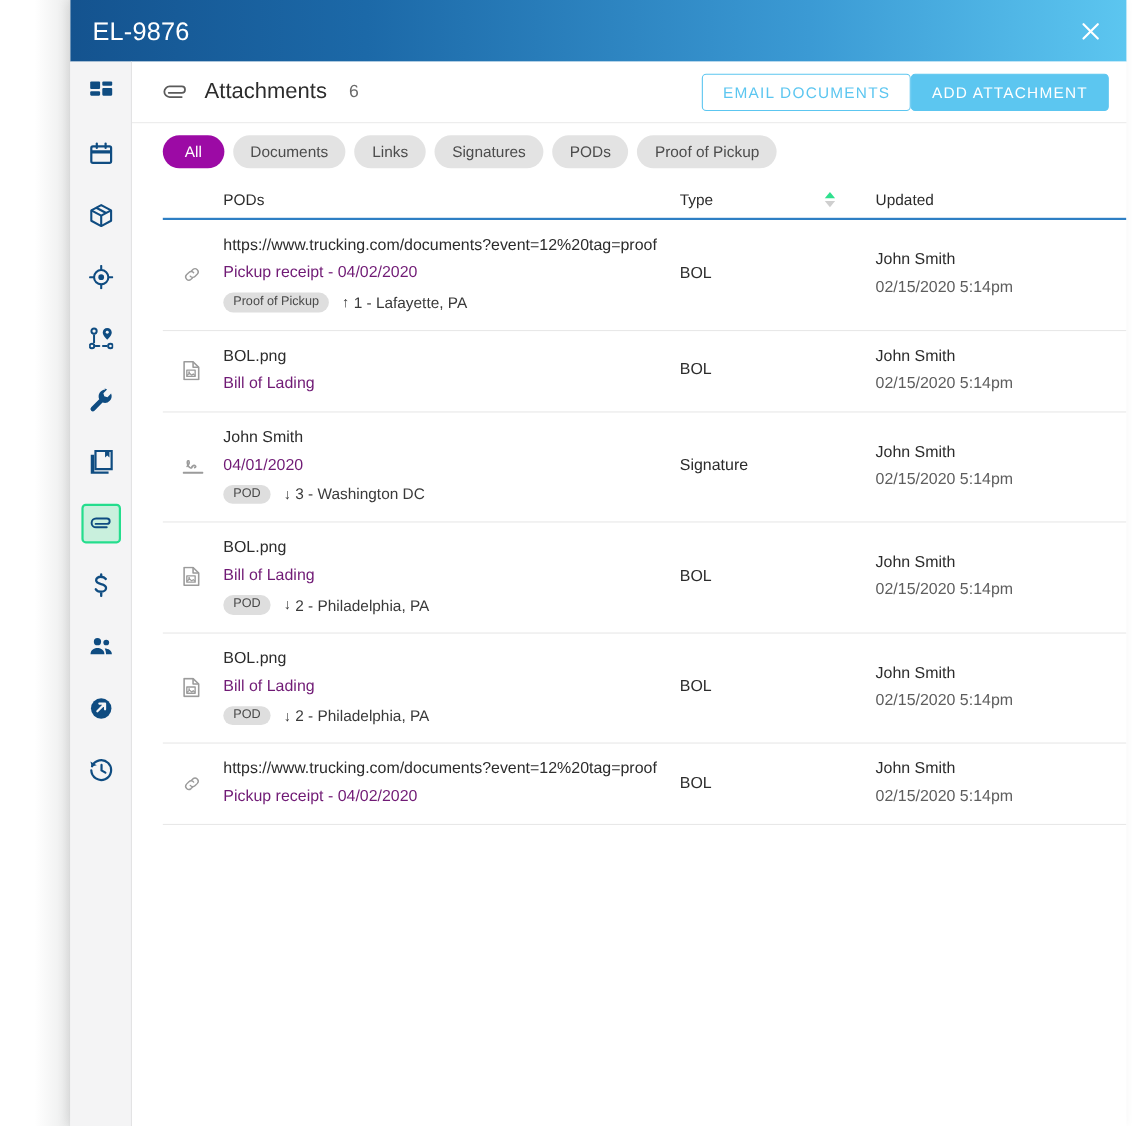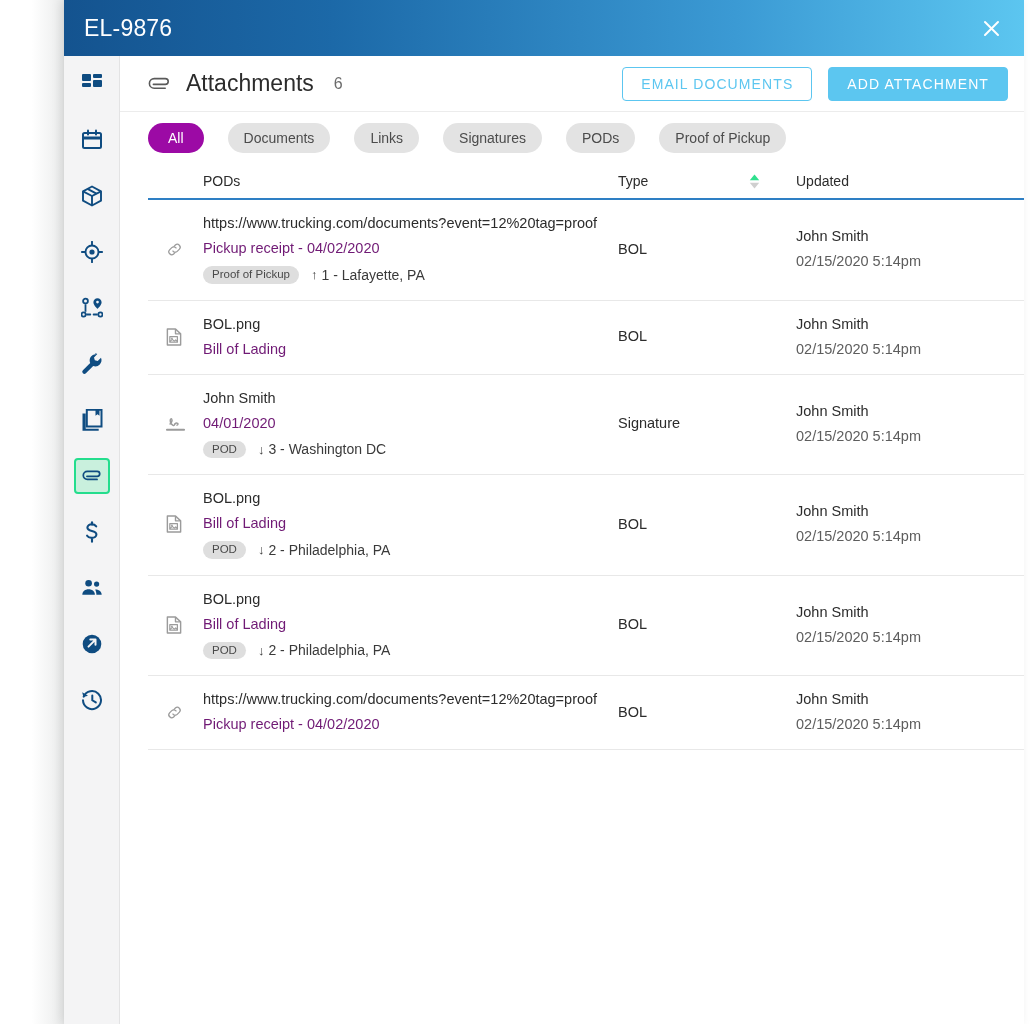--- a/index.html
+++ b/index.html
@@ -64,35 +64,35 @@
 
   
   .panel { flex: 1 1 auto; min-width: 0; display: flex; flex-direction: column; background: #ffffff; }
 
   .panel-header {
     height: 56px; flex: 0 0 56px;
     display: flex; align-items: center; padding: 0 16px 0 28px;
     border-bottom: 1px solid #ececec;
   }
   .panel-header .clip-icon { color: #5a5a5a; margin-right: 14px; display: flex; }
-  .panel-title { font-size: 23px; color: #2c2c2c; font-weight: 400; }
+  .panel-title { font-size: 20px; color: #2c2c2c; font-weight: 400; }
   .panel-count { font-size: 16px; color: #6b6b6b; margin-left: 20px; }
-  .header-actions { margin-left: auto; display: flex; align-items: center; gap: 16px; }
+  .header-actions { margin-left: auto; display: flex; align-items: center; }
 
   .btn {
     height: 34px; border-radius: 4px; font-size: 14px; letter-spacing: 1.1px;
     cursor: pointer; font-family: inherit; padding: 0 18px;
     display: inline-flex; align-items: center; justify-content: center;
   }
   .btn-outline { background: #ffffff; border: 1px solid #5cc6f0; color: #5cc6f0; }
   .btn-filled  { background: #5cc6f0; border: 1px solid #5cc6f0; color: #ffffff; }
 
   
   .filters {
-    flex: 0 0 52px; display: flex; align-items: center; gap: 24px;
+    flex: 0 0 52px; display: flex; align-items: center; gap: 8px;
     padding: 0 16px 0 28px;
   }
   .chip {
     height: 30px; border-radius: 15px; padding: 0 16px;
     display: inline-flex; align-items: center; justify-content: center;
     font-size: 14px; color: #4c4c4c; background: #e3e3e3; border: 0;
     cursor: pointer; font-family: inherit; white-space: nowrap;
   }
   .chip.selected { background: #9c0aa5; color: #ffffff; padding: 0 20px; }
 

